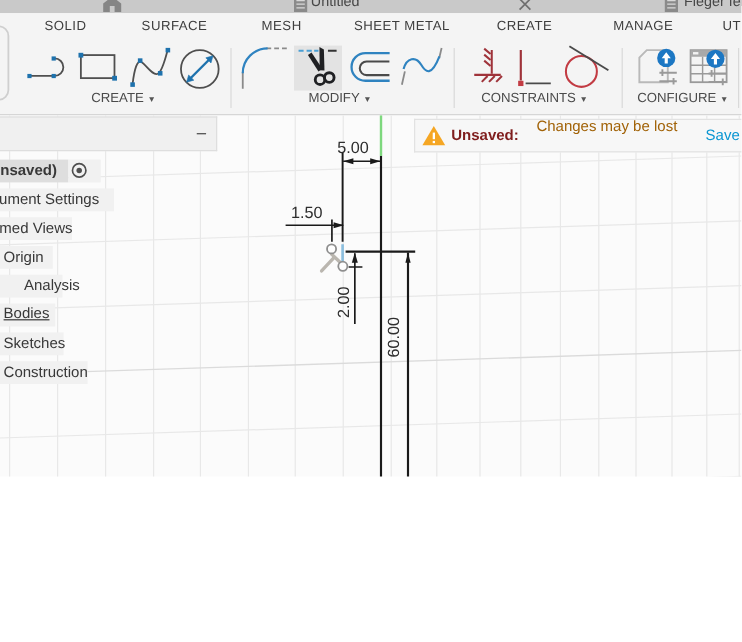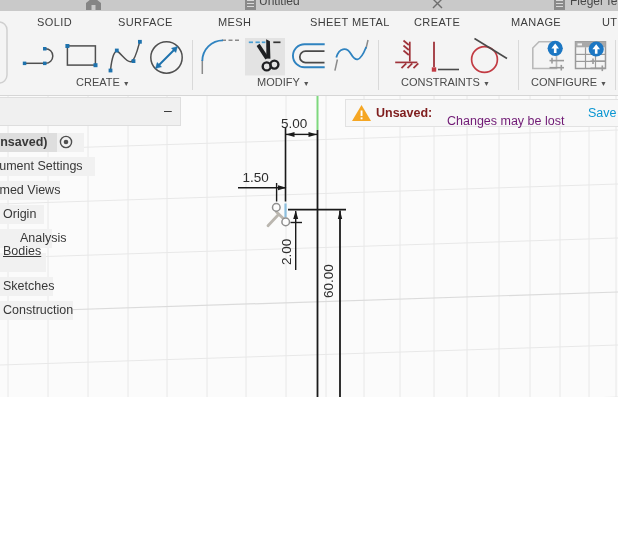--- a/index.html
+++ b/index.html
@@ -31,21 +31,21 @@
   </svg>
   <div class="abs" style="left:259px;top:-6px;color:#474747;font-size:12px;">Untitled</div>
   <div class="abs" style="left:570px;top:-6px;color:#474747;font-size:12px;white-space:nowrap;">Fleger felc</div>
 
   <div class="abs" style="left:0;top:11px;width:618px;height:85px;background:#f4f4f4;border-bottom:1px solid #d6d6d6;box-sizing:border-box;"></div>
 
   <div class="abs" style="top:16px;left:0;width:618px;height:14px;font-size:11px;letter-spacing:0.4px;color:#3d3d3d;">
     <span class="abs" style="left:37px;">SOLID</span>
     <span class="abs" style="left:118px;">SURFACE</span>
     <span class="abs" style="left:218px;">MESH</span>
-    <span class="abs" style="left:310px;">SHEET METAL</span>
+    <span class="abs" style="left:295px;">SHEET METAL</span>
     <span class="abs" style="left:414px;">CREATE</span>
     <span class="abs" style="left:511px;">MANAGE</span>
     <span class="abs" style="left:602px;">UTIL</span>
   </div>
 
   <svg class="abs" style="left:0;top:0;" width="618" height="96" viewBox="0 0 618 96" id="toolbarsvg">
 
     <rect x="-20" y="22" width="27" height="61" rx="8" fill="none" stroke="#cfcfcf" stroke-width="1.5"></rect>
 
     <line x1="192.5" y1="40" x2="192.5" y2="90" stroke="#d9d9d9" stroke-width="1"></line>
@@ -304,35 +304,35 @@
     </svg>
     <div class="abs" style="left:0;top:157px;width:95px;height:19px;background:#f1f1f1;"></div>
     <div class="abs" style="left:-23px;top:159px;white-space:nowrap;">Document Settings</div>
     <div class="abs" style="left:0;top:181px;width:60px;height:19px;background:#f1f1f1;"></div>
     <div class="abs" style="left:-16.5px;top:183px;white-space:nowrap;">Named Views</div>
     <div class="abs" style="left:0;top:205px;width:44px;height:19px;background:#f1f1f1;"></div>
     <div class="abs" style="left:3px;top:207px;white-space:nowrap;">Origin</div>
     <div class="abs" style="left:0;top:229px;width:52px;height:19px;background:#f1f1f1;"></div>
     <div class="abs" style="left:3px;top:231px;white-space:nowrap;margin-left:17px;">Analysis</div>
     <div class="abs" style="left:0;top:253px;width:46px;height:19px;background:#f1f1f1;"></div>
-    <div class="abs" style="left:3px;top:244px;white-space:nowrap;text-decoration:underline;">Bodies</div>
+    <div class="abs" style="left:3px;top:254px;white-space:nowrap;text-decoration:underline;">Bodies</div>
     <div class="abs" style="left:0;top:277px;width:53px;height:19px;background:#f1f1f1;"></div>
     <div class="abs" style="left:3px;top:279px;white-space:nowrap;">Sketches</div>
     <div class="abs" style="left:0;top:301px;width:73px;height:19px;background:#f1f1f1;"></div>
     <div class="abs" style="left:3px;top:303px;white-space:nowrap;">Construction</div>
   </div>
 
   <div class="abs" style="left:345px;top:99px;width:273px;height:28px;background:#f7f7f7;border:1px solid #e2e2e2;border-right:none;box-sizing:border-box;"></div>
   <svg class="abs" style="left:351px;top:104px;" width="21" height="18" viewBox="0 0 21 18">
     <path d="M10.5 1 L20 17 L1 17 Z" fill="#f5a623"></path>
     <rect x="9.6" y="6.5" width="1.9" height="5.5" fill="#fff"></rect>
     <rect x="9.6" y="13.4" width="1.9" height="1.9" fill="#fff"></rect>
   </svg>
   <div class="abs" style="left:376px;top:106px;font-size:12.5px;font-weight:bold;color:#7f1d1d;">Unsaved:</div>
-  <div class="abs" style="left:447px;top:114px;font-size:12.5px;color:#701a75;">Changes may be lost</div>
+  <div class="abs" style="left:447px;top:98px;font-size:12.5px;color:#a16207;">Changes may be lost</div>
   <div class="abs" style="left:588px;top:106px;font-size:12.5px;color:#0a96d2;">Save</div>
 
   <div class="abs" style="left:0;top:502.5px;width:194px;height:23.5px;background:#fcfcfc;border-radius:0 3px 3px 0;"></div>
   <div class="abs" style="left:167px;top:506px;font-size:14px;color:#555;">+</div>
   <div class="abs" style="left:0;top:525px;width:22px;height:6.5px;background:#fdfdfd;"></div>
 
   <div class="abs" style="left:362px;top:502px;width:249px;height:24px;background:#fbfbfb;border-radius:0 11px 11px 0;"></div>
   <svg class="abs" style="left:367px;top:502px;" width="244" height="24" viewBox="0 0 244 24" id="navsvg">
 
     <path d="M18 5.2 A 7 7 0 1 0 20.2 16.8" fill="none" stroke="#666" stroke-width="1.7"></path>

